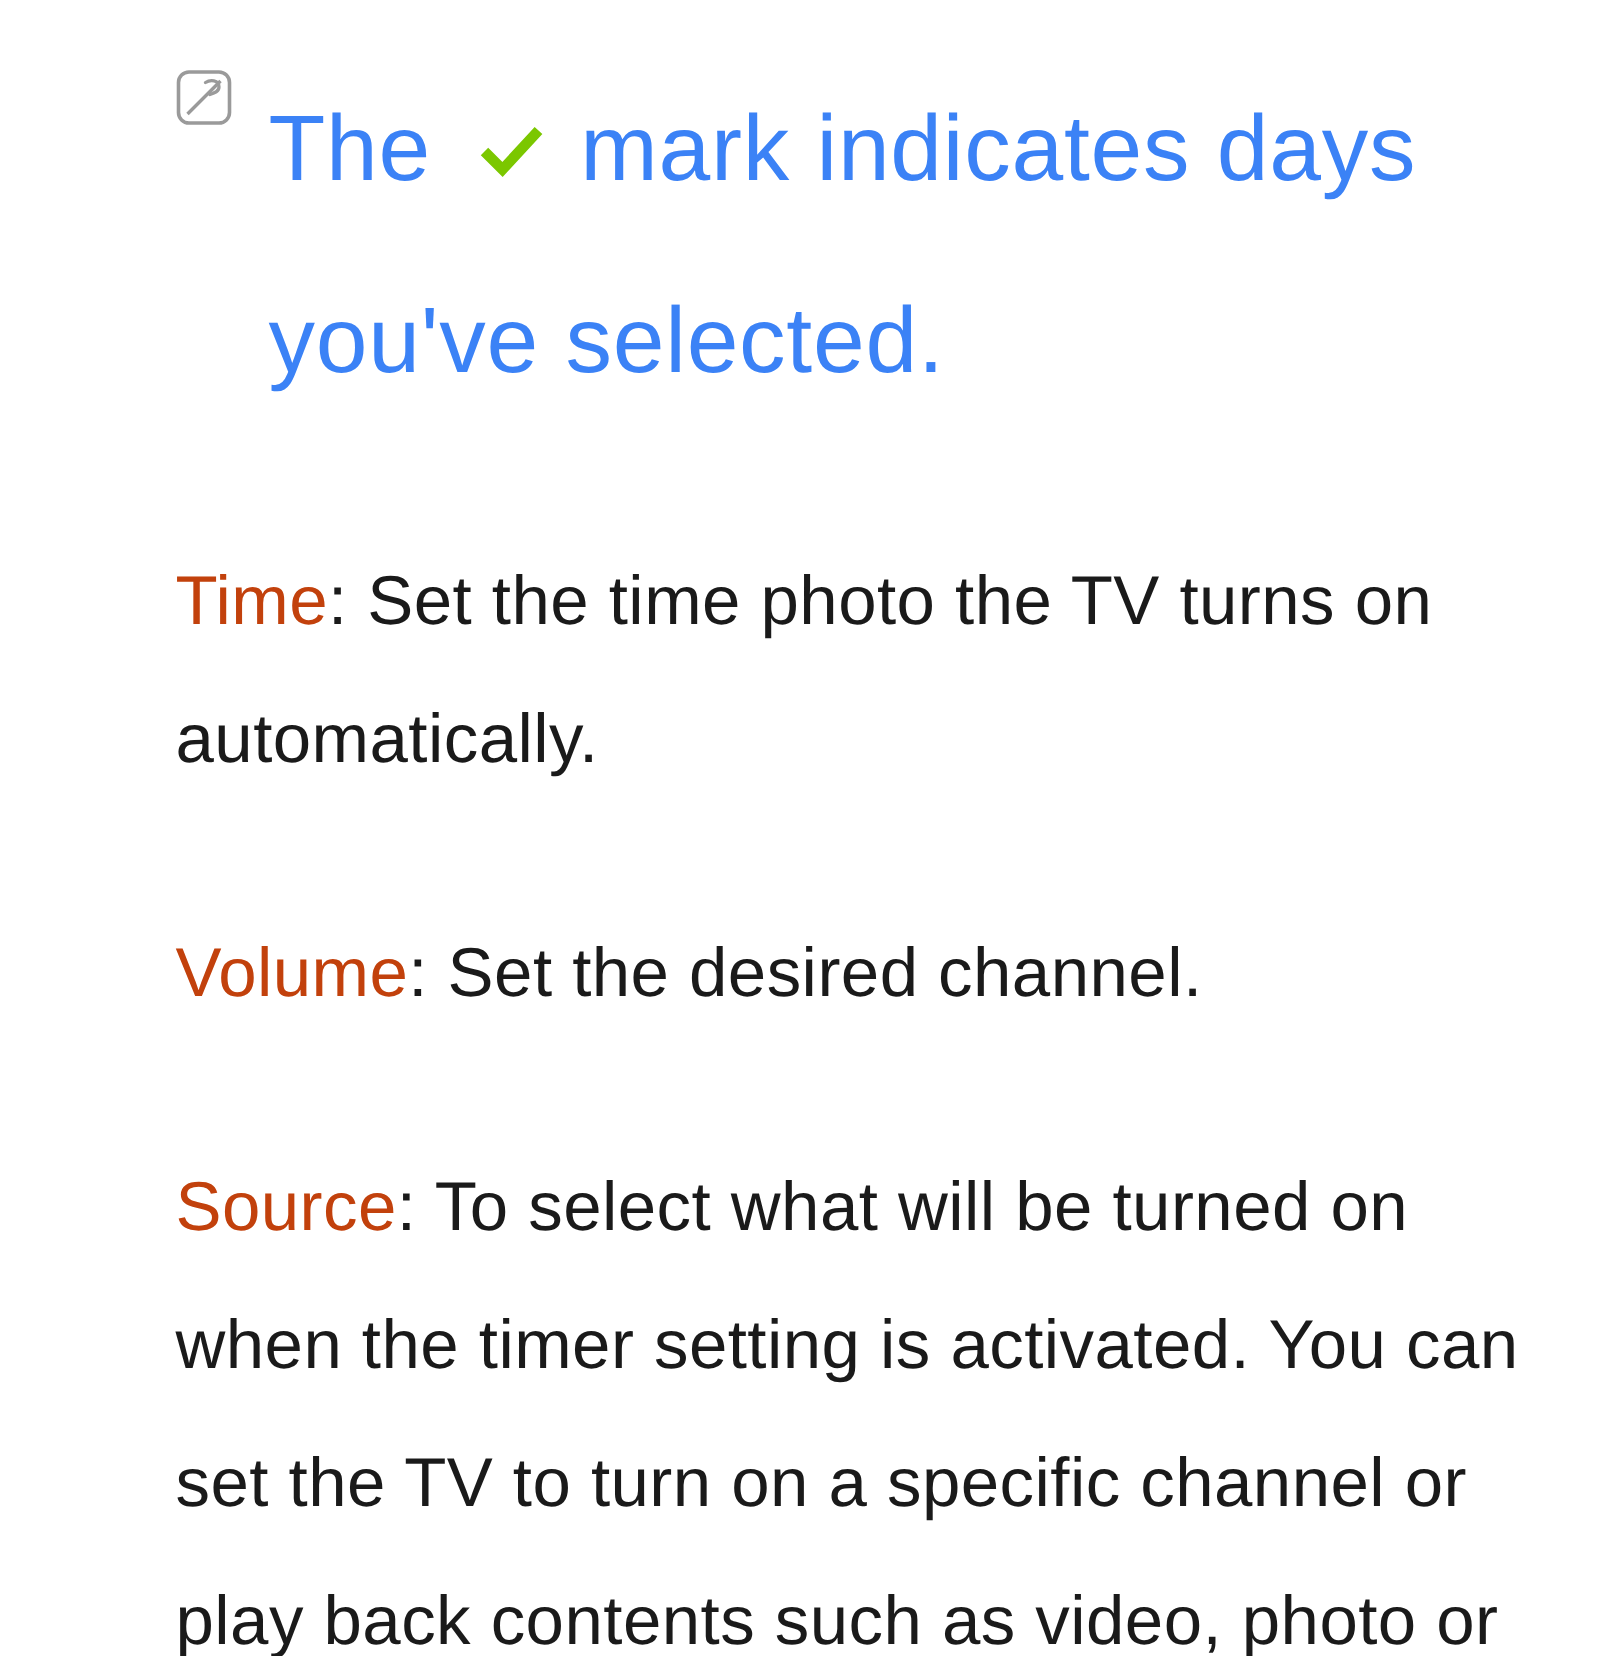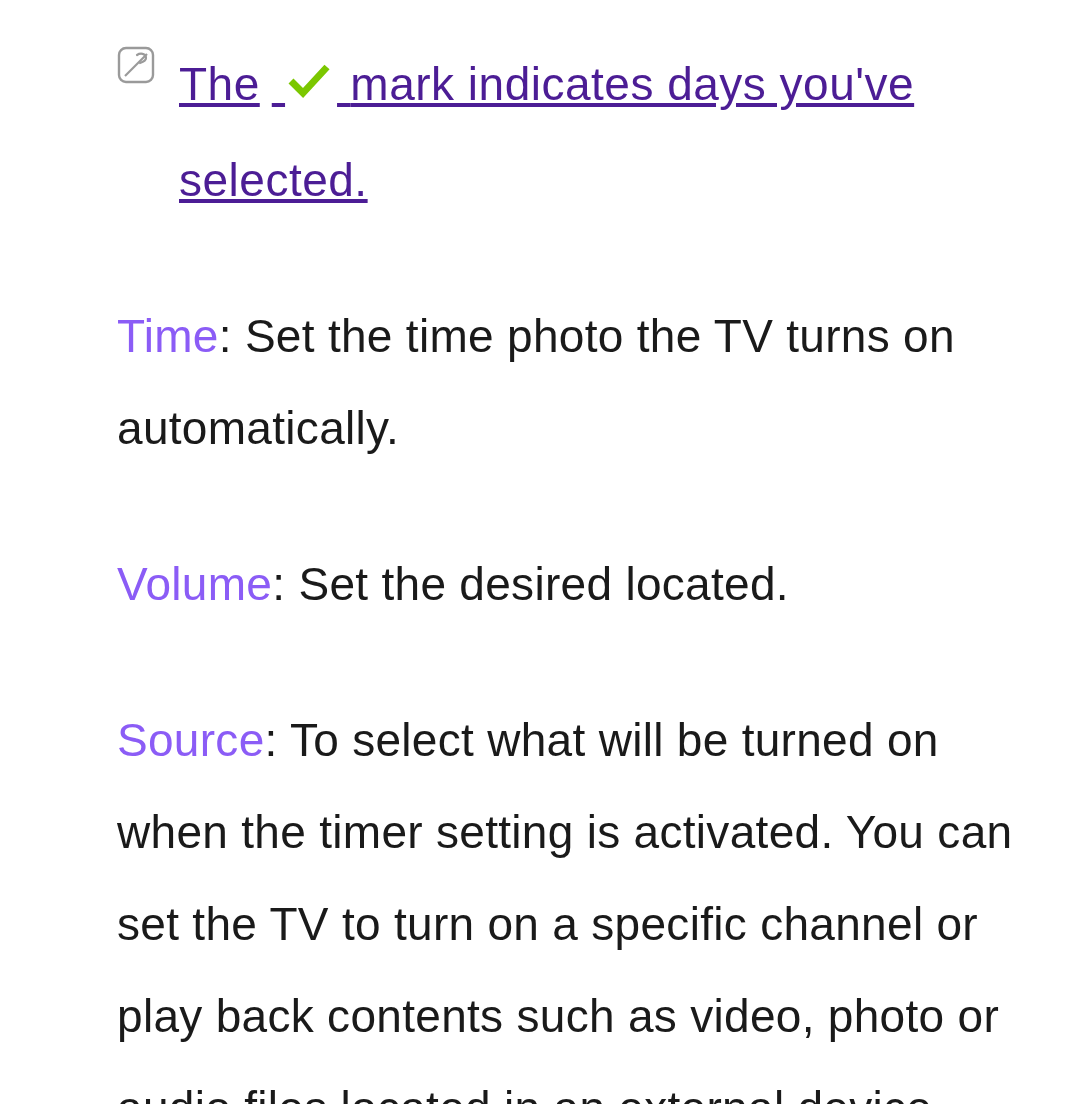--- a/index.html
+++ b/index.html
@@ -26,25 +26,24 @@
     }
     .note-icon {
       flex-shrink: 0;
       width: 38px;
       height: 38px;
       margin-right: 24px;
       margin-top: 8px;
     }
     .note-text-wrap {
       flex: 1;
-      font-size: 46px;
+      font-size: 62px;
       line-height: 2.0;
-      color: #4c1d95;
+      color: #3b82f6;
       letter-spacing: 0.5px;
-      text-decoration: underline;
     }
     .note-text-wrap .part1 {
       margin-right: 12px;
     }
     .checkmark-inline {
       display: inline-block;
       vertical-align: middle;
       margin: 0 6px 0 2px;
       position: relative;
       top: -3px;
@@ -53,21 +52,21 @@
       font-size: 46px;
       line-height: 2.0;
       color: #1a1a1a;
       margin-bottom: 64px;
       letter-spacing: 0.3px;
     }
     .entry:last-child {
       margin-bottom: 0;
     }
     .keyword {
-      color: #8b5cf6;
+      color: #c2410c;
     }
     .desc {
       color: #1a1a1a;
     }
   </style>
 </head>
 <body>
 
 <div class="content">
 
@@ -88,20 +87,20 @@
       </span>
       <span> mark indicates days you've selected.</span>
     </div>
   </div>
 
   <div class="entry">
     <span class="keyword">Time</span><span class="desc">: Set the time photo the TV turns on automatically.</span>
   </div>
 
   <div class="entry">
-    <span class="keyword">Volume</span><span class="desc">: Set the desired located.</span>
+    <span class="keyword">Volume</span><span class="desc">: Set the desired channel.</span>
   </div>
 
   <div class="entry">
     <span class="keyword">Source</span><span class="desc">: To select what will be turned on when the timer setting is activated. You can set the TV to turn on a specific channel or play back contents such as video, photo or audio files located in an external device connected to the TV.</span>
   </div>
 
 </div>
 
 </body></html>

